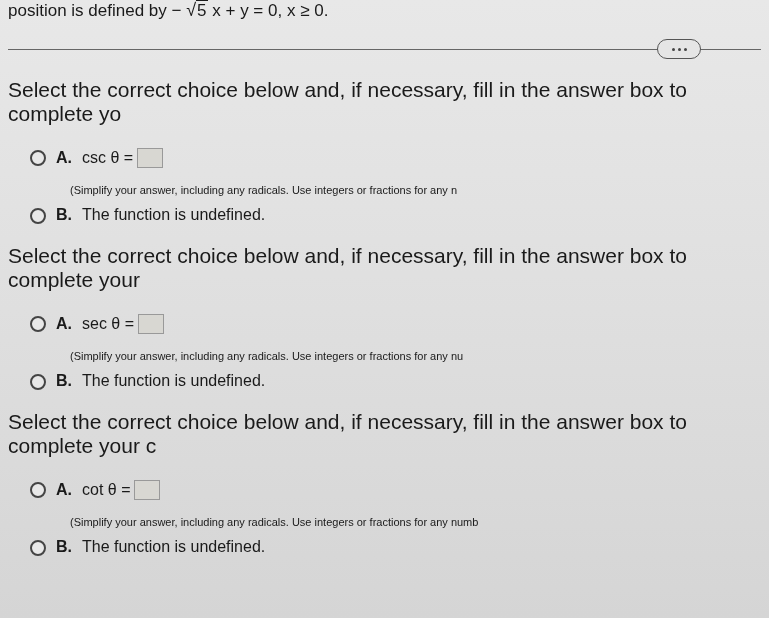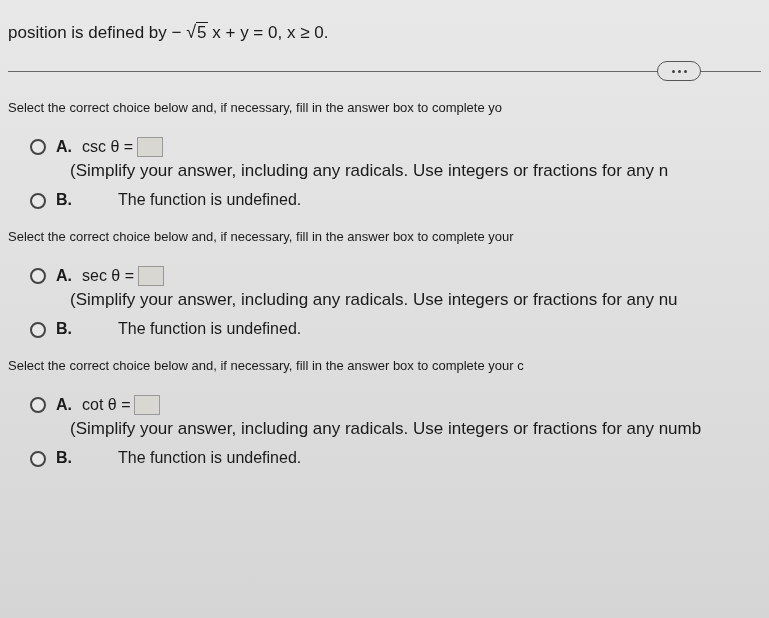--- a/index.html
+++ b/index.html
@@ -14,21 +14,21 @@
       height: 618px;
       overflow: hidden;
       color: #1a1a1a;
       position: relative;
     }
     .content {
       padding: 0 8px;
     }
     .top-line {
       font-size: 17px;
-      padding: 22px 0 10px 0;
+      padding: 0 0 10px 0;
     }
     .sqrt {
       display: inline-block;
       position: relative;
     }
     .sqrt-sign {
       font-size: 18px;
     }
     .sqrt-body {
       border-top: 1.5px solid #1a1a1a;
@@ -58,21 +58,21 @@
       gap: 3px;
     }
     .ellipsis-pill span {
       width: 3px;
       height: 3px;
       background: #444;
       border-radius: 50%;
       display: block;
     }
     .prompt {
-      font-size: 13px;
+      font-size: 21px;
       margin: 18px 0 22px 0;
     }
     .choice-group {
       margin-left: 22px;
       margin-bottom: 20px;
     }
     .choice {
       display: flex;
       align-items: flex-start;
       margin-bottom: 10px;
@@ -104,34 +104,33 @@
     .answer-box {
       display: inline-block;
       width: 26px;
       height: 20px;
       background: #d8d7d2;
       border: 1px solid #999;
       margin-left: 4px;
       vertical-align: middle;
     }
     .hint {
-      font-size: 17px;
-      margin-top: 4px;
+      font-size: 11px;
+      margin-top: 16px;
       margin-left: 14px;
     }
     .choice-b {
       align-items: center;
       margin-top: 6px;
     }
     .choice-b .choice-label {
       margin-right: 10px;
     }
     .choice-b-text {
       font-size: 16px;
-      margin-left: 36px;
     }
     .theta {
       font-family: Liberation Sans, sans-serif;
     }
   </style>
 </head>
 <body>
 
 <div class="content">
   <div class="top-line">

